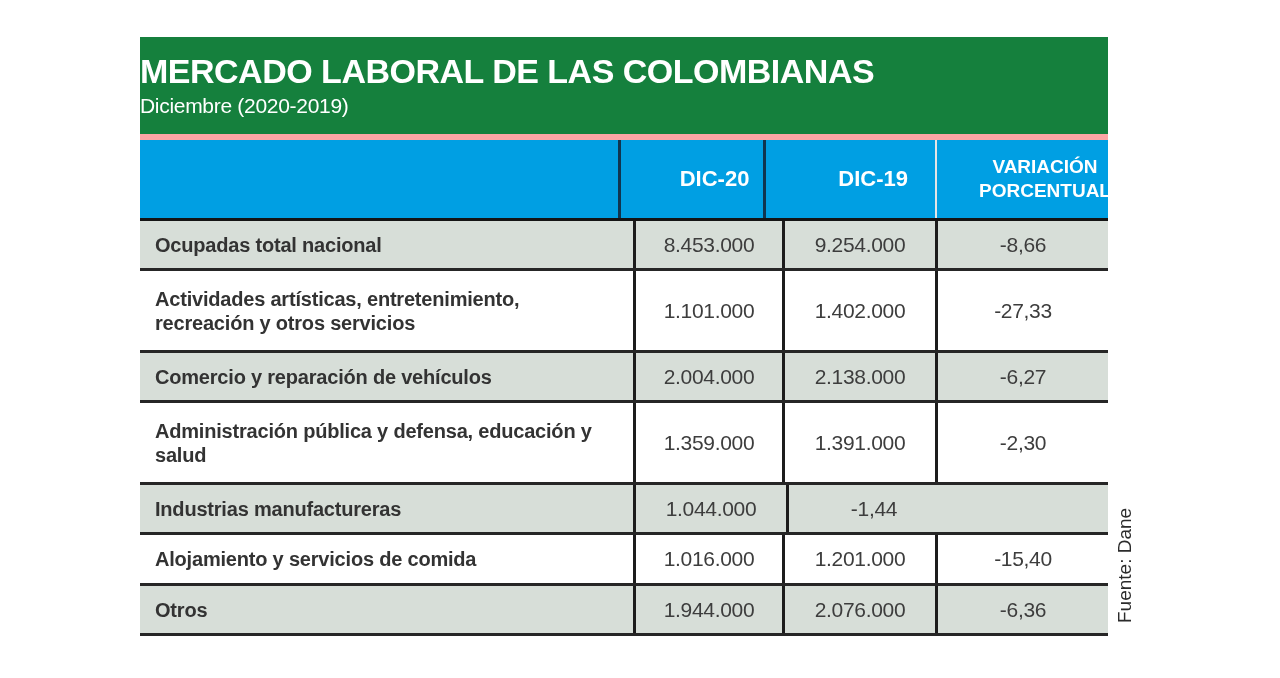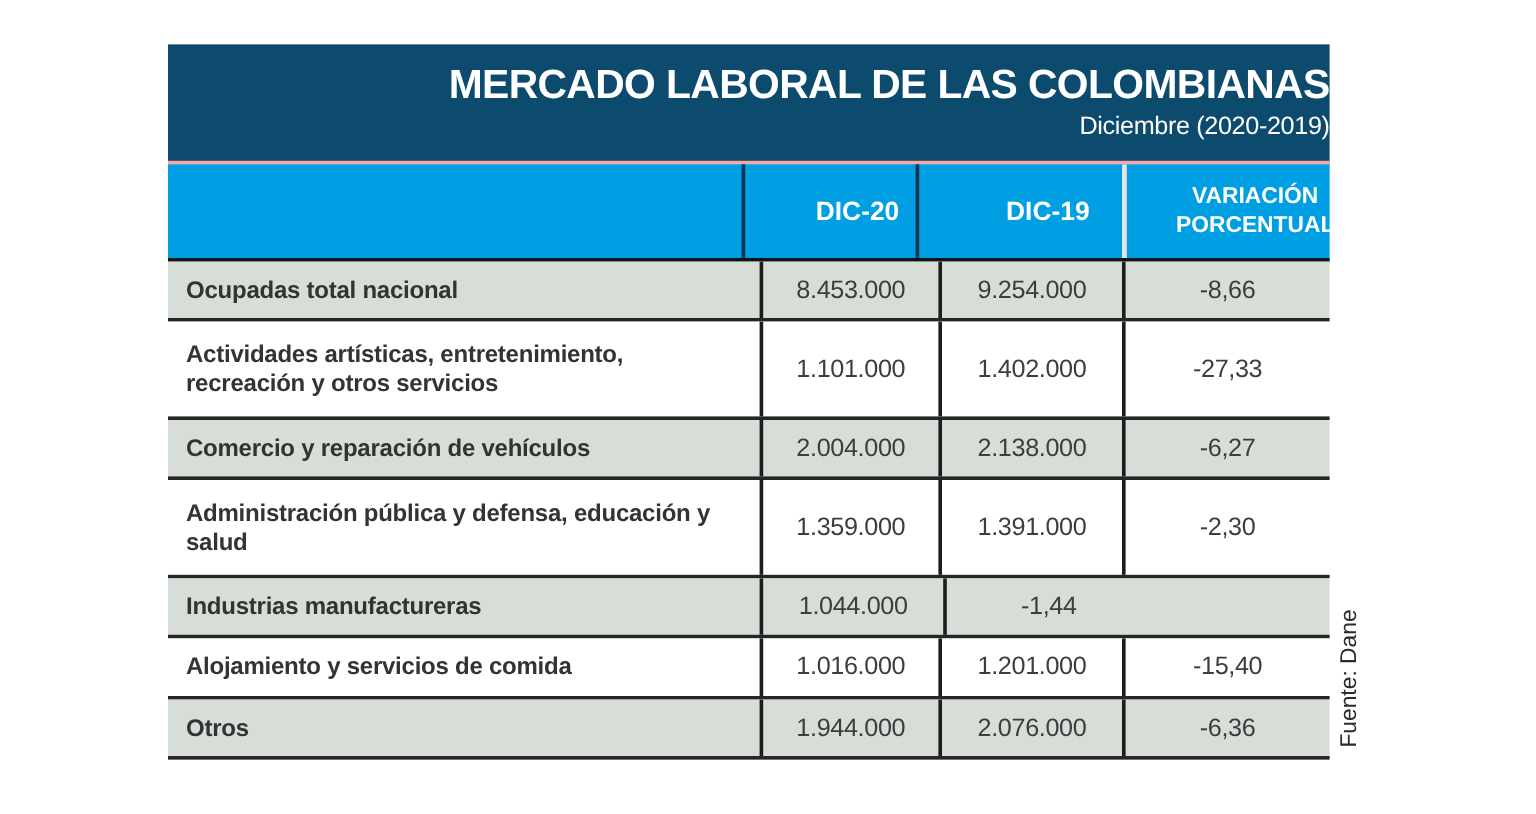--- a/index.html
+++ b/index.html
@@ -16,26 +16,26 @@
     overflow: hidden;
   }
   .table-wrap {
     position: absolute;
     left: 140px;
     top: 37px;
     width: 968px;
   }
   
   .title-block {
-    background: #0c4a6e;
+    background: #15803d;
     height: 97px;
-    border-bottom: 3px solid #fca5a5;
+    border-bottom: 6px solid #fca5a5;
     display: flex;
     flex-direction: column;
-    align-items: flex-end;
+    align-items: flex-start;
     justify-content: center;
     color: #ffffff;
     text-align: center;
   }
   .title-main {
     font-size: 34px;
     font-weight: bold;
     letter-spacing: -0.5px;
     line-height: 1.1;
   }
@@ -59,21 +59,21 @@
     align-items: center;
     justify-content: center;
     box-sizing: border-box;
     font-weight: bold;
     text-align: right;
     padding-left: 45px;
   }
   .hc-label { width: 493px; }
   .hc-dic20 { width: 149px; border-left: 3px solid #10354f; font-size: 22px; }
   .hc-dic19 { width: 176px; border-left: 3px solid #10354f; font-size: 22px; }
-  .hc-var   { width: 173px; border-left: 4px solid #e5e5e5; font-size: 19px; line-height: 1.25; }
+  .hc-var   { width: 173px; border-left: 2px solid #e5e5e5; font-size: 19px; line-height: 1.25; }
   
   .row {
     display: flex;
     border-bottom: 3px solid #262626;
   }
   .row.gray  { background: #D7DED8; }
   .row.white { background: #ffffff; }
   .row.h1 { height: 47px; }
   .row.h1b { height: 48px; }
   .row.h2 { height: 79px; }

